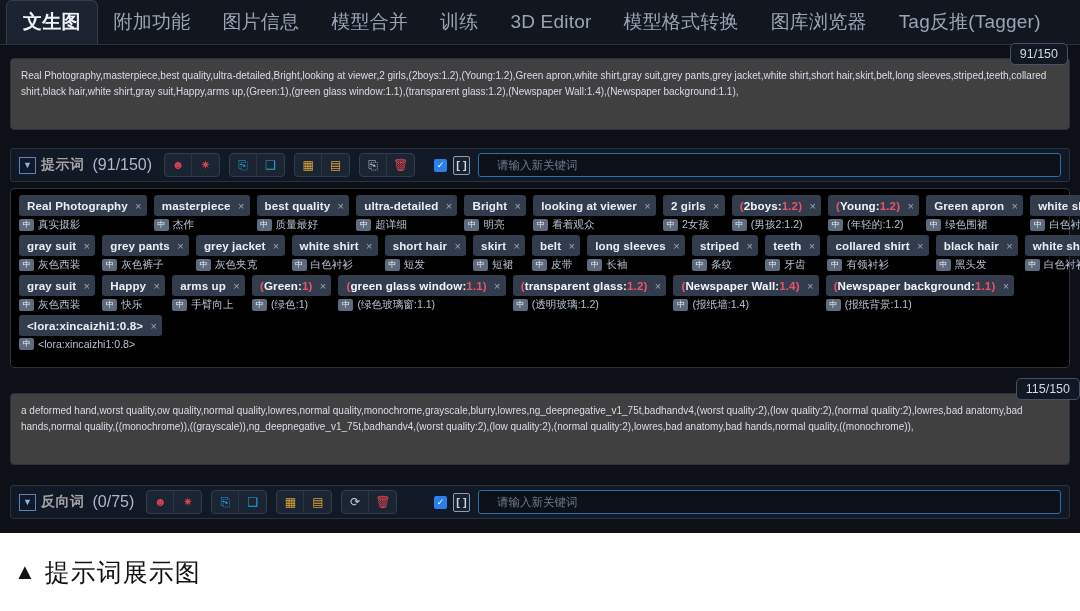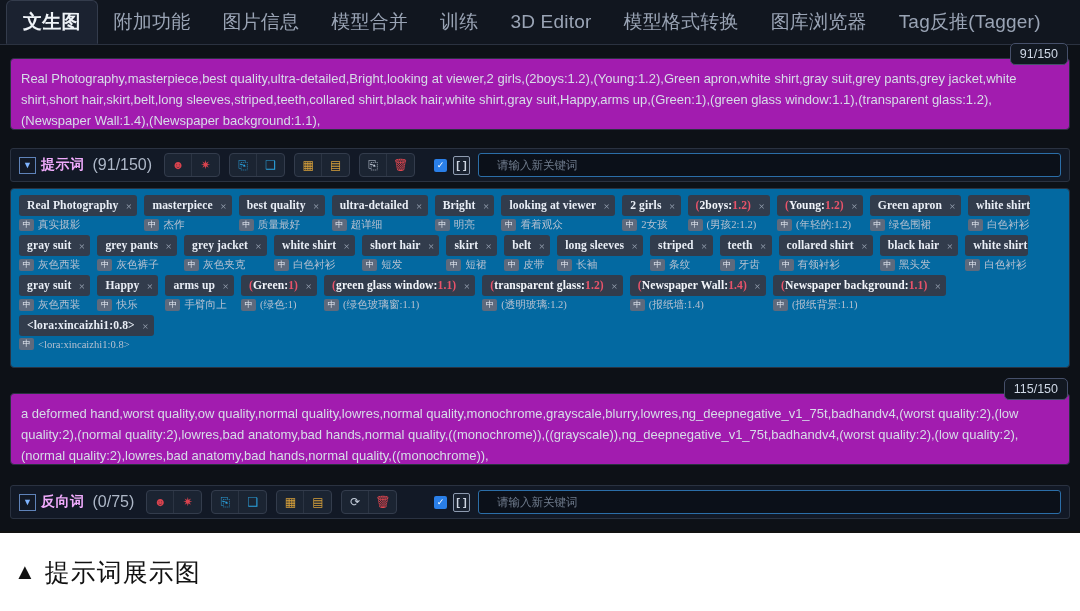--- a/index.html
+++ b/index.html
@@ -59,26 +59,26 @@
     color: #cfd8e6;
     font-size: 12.5px;
     padding: 3px 9px;
     z-index: 6;
   }
 
   
   .prompt-box {
     position: absolute;
     left: 10px; right: 10px;
-    background: #a21caf;
+    background: #404040;
     border: 1px solid #2a3241;
     border-radius: 4px;
     padding: 9px 10px 10px 10px;
     color: #d7dde8;
-    font-size: 13px;
+    font-size: 10px;
     line-height: 1.62;
     word-break: break-word;
   }
 
   
   .toolbar {
     position: absolute;
     left: 10px; right: 10px;
     height: 34px;
     background: #121926;
@@ -90,21 +90,21 @@
   }
   .tb-caret {
     width: 17px; height: 17px;
     border: 1px solid #5f83b9;
     display: flex; align-items: center; justify-content: center;
     color: #7fb4ff; font-size: 9px;
     margin-right: 5px;
     flex: 0 0 auto;
   }
   .tb-title {
-    color: #f0abfc; font-size: 14px; font-weight: bold;
+    color: #a3a3a3; font-size: 14px; font-weight: bold;
     letter-spacing: .5px; margin-right: 8px; white-space: nowrap;
   }
   .tb-count {
     color: #aeb8c8; font-size: 16px; margin-right: 12px; white-space: nowrap;
   }
   .btn-group {
     display: flex; margin-right: 9px;
     background: #1b2432;
     border: 1px solid #333c4c;
     border-radius: 4px;
@@ -151,25 +151,24 @@
     font-size: 11.5px;
     padding: 0 18px;
     display: flex; align-items: center;
     max-width: 583px;
   }
 
   
   .tag-area {
     position: absolute;
     left: 10px; right: 10px;
-    background: #0369a1;
+    background: #000000;
     border: 1px solid #2a3241;
     border-radius: 4px;
     padding: 6px 8px 7px 8px;
-    font-family: Liberation Serif, serif;
   }
   .tag-row {
     display: flex;
     align-items: flex-start;
     margin-bottom: 3px;
   }
   .tag-row:last-child { margin-bottom: 0; }
   .tag-cell {
     margin-right: 7px;
     display: flex;
@@ -642,21 +641,21 @@
               <span class="chip-x">×</span>
             </div>
             <div class="sub">
               <span class="sub-badge">中</span>
               <span class="sub-text">&lt;lora:xincaizhi1:0.8&gt;</span>
             </div>
           </div>
         </div>
       </div>
 
-    <div class="counter" style="right:12px; top:378px;">115/150</div>
+    <div class="counter" style="right:0; top:378px;">115/150</div>
 
     <div class="prompt-box" style="top:393px; height:72px;">a deformed hand,worst quality,ow quality,normal quality,lowres,normal quality,monochrome,grayscale,blurry,lowres,ng_deepnegative_v1_75t,badhandv4,(worst quality:2),(low quality:2),(normal quality:2),lowres,bad anatomy,bad hands,normal quality,((monochrome)),((grayscale)),ng_deepnegative_v1_75t,badhandv4,(worst quality:2),(low quality:2),(normal quality:2),lowres,bad anatomy,bad hands,normal quality,((monochrome)),</div>
 
     <div class="toolbar" style="top:485px;">
       <div class="tb-caret">▼</div>
       <div class="tb-title">反向词</div>
       <div class="tb-count">(0/75)</div>
       <div id="neg-buttons" style="display:flex;align-items:center;">
           <div class="btn-group">
             <div class="ibtn" style="color: rgb(217, 67, 78);">☻</div>

